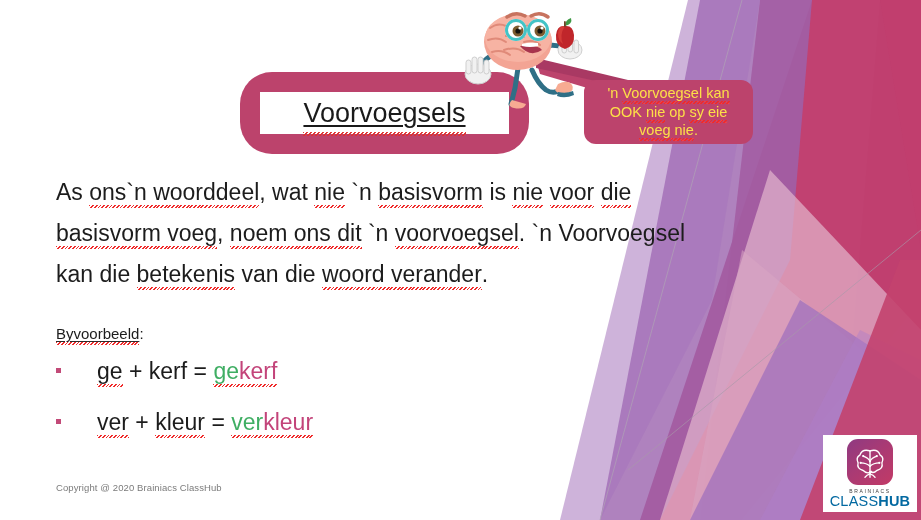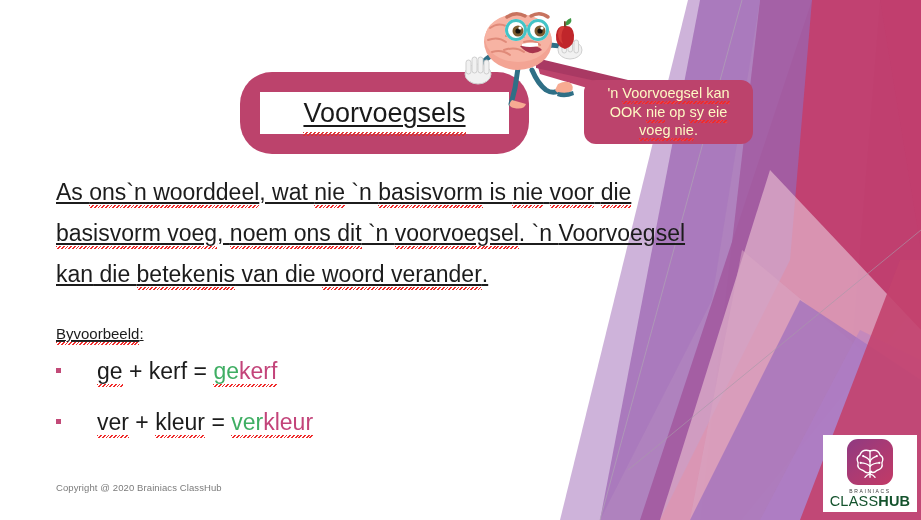--- a/index.html
+++ b/index.html
@@ -37,39 +37,39 @@
     background-image:
       repeating-linear-gradient(135deg,#e03030 0 1.4px,transparent 1.4px 2.8px);
     opacity:.95;
   }
 
   
   .bubble{
     position:absolute;left:584px;top:80px;width:169px;height:64px;
     background:#bc436c;border-radius:12px;
     display:flex;align-items:center;justify-content:center;
-    text-align:center;color:#fef9c3;
+    text-align:center;color:#fde047;
     font-size:14.5px;line-height:18.5px;
     padding:0 6px;box-sizing:border-box;z-index:6;
   }
   .bubble .sq{ text-decoration:underline; text-decoration-color:#ff4040;
     text-decoration-style:wavy; text-decoration-thickness:1px;
     text-underline-offset:2px;}
 
   .bubble-tail{
     position:absolute;left:536px;top:54px;width:92px;height:46px;z-index:5;
   }
 
   
   .mascot{position:absolute;left:462px;top:2px;width:128px;height:110px;z-index:7;}
 
   
   .body-copy{
     position:absolute;left:56px;top:172px;width:650px;
-    font-size:23px;line-height:41px;color:#1c1c1c;text-decoration:underline;
+    font-size:23px;line-height:41px;color:#1c1c1c;
   }
   .p-main{margin:0;}
   .byv{margin:22px 0 0 0;font-size:15px;line-height:34px;}
 
   .sq{position:relative;}
   .sq::after{
     content:"";position:absolute;left:0;right:0;bottom:-3px;height:3px;
     background-image:
       repeating-linear-gradient(135deg,#f02b2b 0 1.3px,transparent 1.3px 2.6px);
   }
@@ -98,21 +98,21 @@
   
   .logo-card{
     position:absolute;left:823px;top:435px;width:94px;height:77px;
     background:#ffffff;display:flex;flex-direction:column;
     align-items:center;justify-content:center;z-index:9;
   }
   .logo-mark{width:46px;height:46px;border-radius:11px;
     background:linear-gradient(140deg,#8e3a82 0%,#a93a74 45%,#c23a66 100%);
     display:flex;align-items:center;justify-content:center;}
   .logo-sub{font-size:5px;letter-spacing:1.6px;color:#3a3a3a;margin-top:3px;}
-  .logo-word{font-size:14.5px;letter-spacing:.2px;color:#14532d;line-height:15px;}
+  .logo-word{font-size:14.5px;letter-spacing:.2px;color:#0369a1;line-height:15px;}
   .logo-word b{font-weight:bold;}
 </style>
 </head>
 <body>
 
 <div id="slide">
 
   <svg id="bg-art" viewBox="0 0 921 520" preserveAspectRatio="none">
 
     <polygon points="880,0 921,0 921,520 838,520" fill="#c4537f"></polygon>

